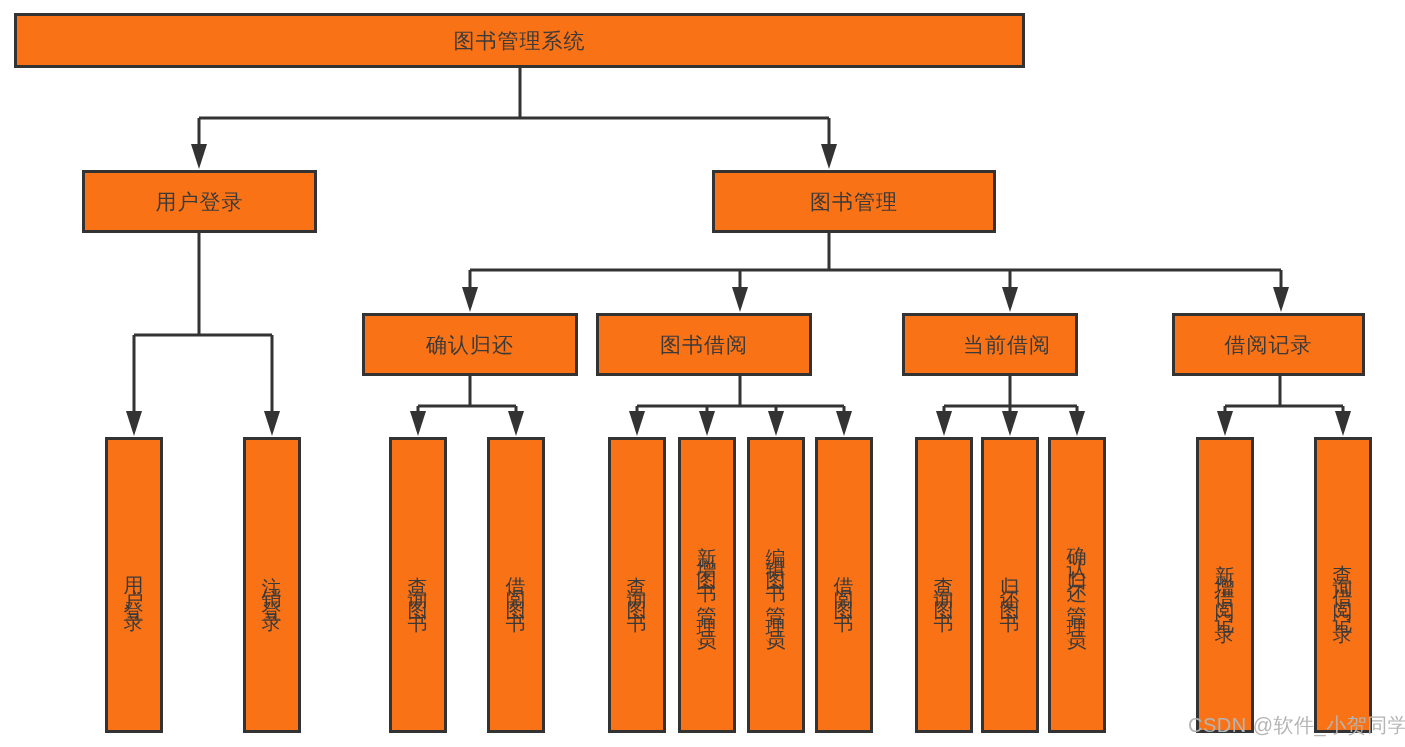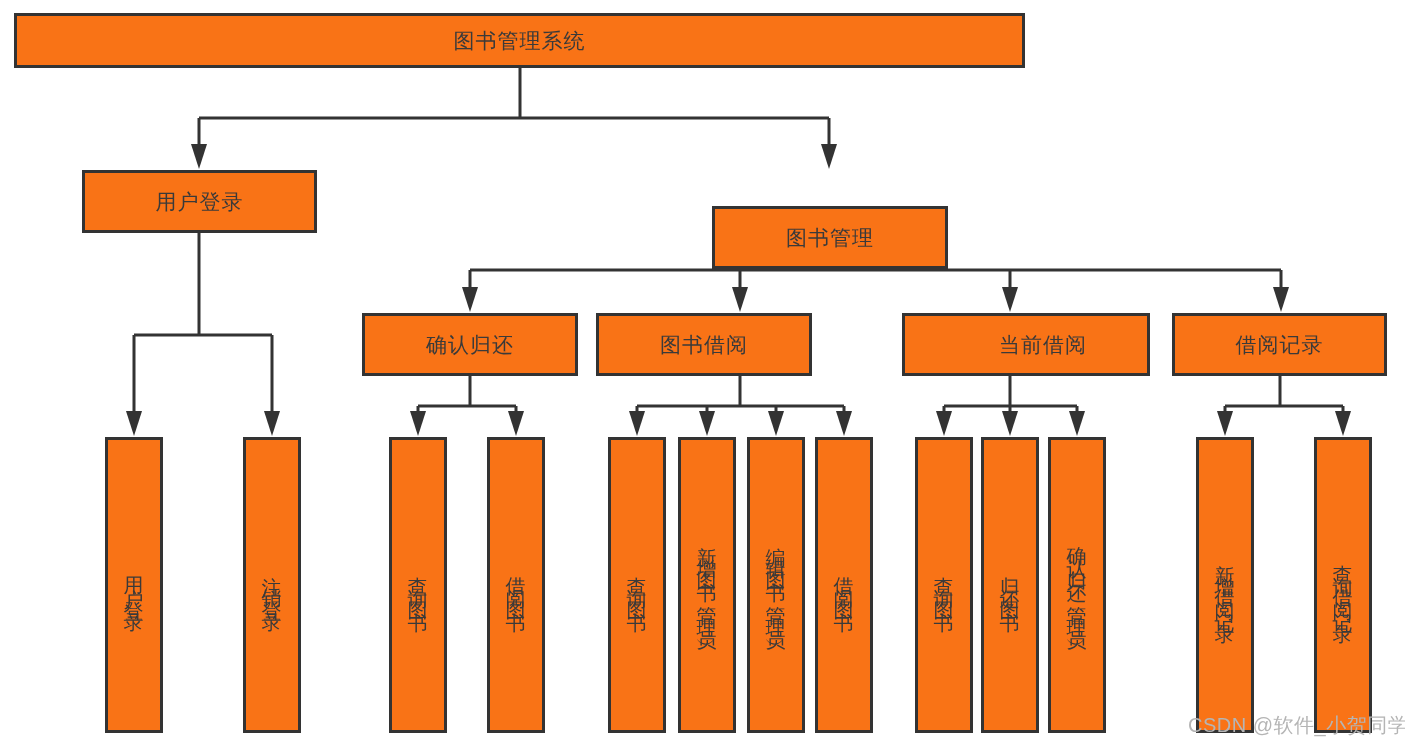--- a/index.html
+++ b/index.html
@@ -65,34 +65,34 @@
     </g>
   </svg>
 
   <div class="box hbox" style="left:14px;top:13px;width:1011px;height:55px;">
     <span>图书管理系统</span>
   </div>
 
   <div class="box hbox" style="left:82px;top:170px;width:235px;">
     <span>用户登录</span>
   </div>
-  <div class="box hbox" style="left:712px;top:170px;width:236px;margin-top:36px;">
+  <div class="box hbox" style="left:712px;top:170px;width:284px;">
     <span>图书管理</span>
   </div>
 
   <div class="box hbox" style="left:362px;top:313px;width:216px;">
     <span>确认归还</span>
   </div>
   <div class="box hbox" style="left:596px;top:313px;width:216px;">
     <span>图书借阅</span>
   </div>
-  <div class="box hbox" style="left:902px;top:313px;width:248px;padding-left:34px;">
+  <div class="box hbox" style="left:902px;top:313px;width:176px;padding-left:34px;">
     <span>当前借阅</span>
   </div>
-  <div class="box hbox" style="left:1172px;top:313px;width:215px;">
+  <div class="box hbox" style="left:1172px;top:313px;width:193px;">
     <span>借阅记录</span>
   </div>
 
   <div class="box vbox" style="left:105px;">
     <span class="vtext">用户登录</span>
   </div>
   <div class="box vbox" style="left:243px;">
     <span class="vtext">注销登录</span>
   </div>
   <div class="box vbox" style="left:389px;">

